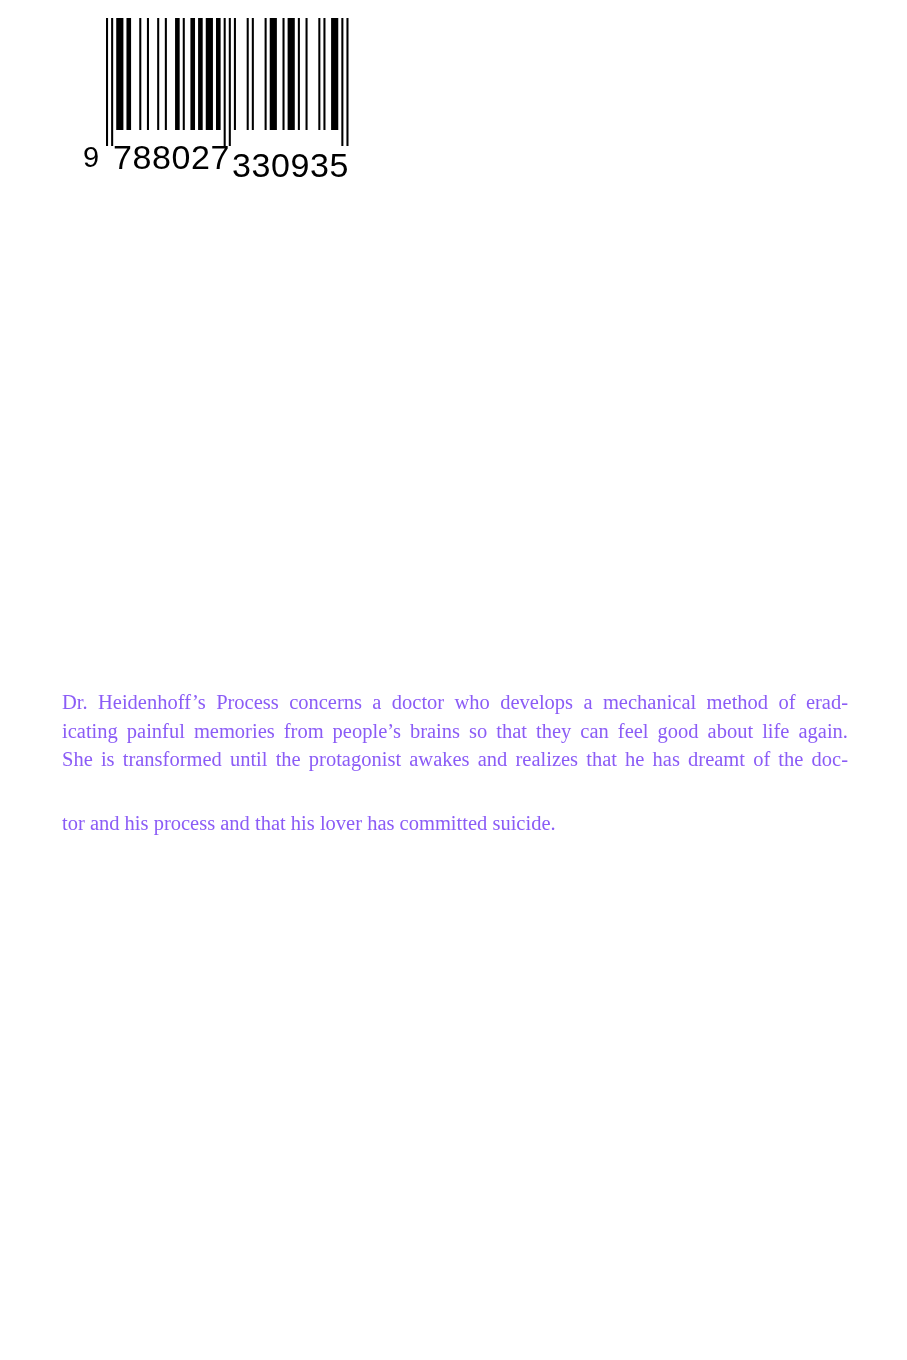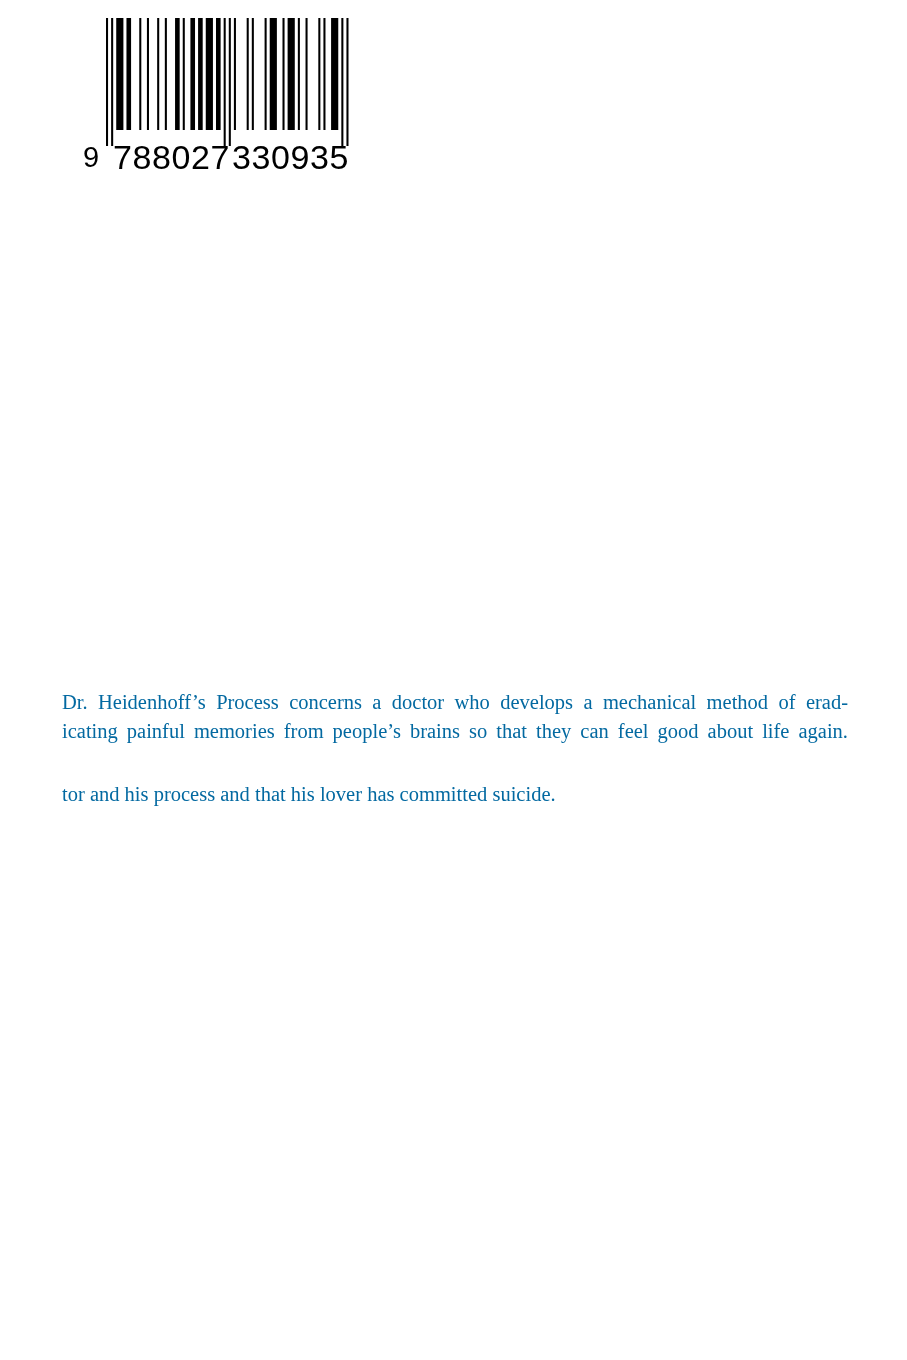--- a/index.html
+++ b/index.html
@@ -37,30 +37,30 @@
     .isbn-group {
       position: absolute;
       top: 143px;
       font-family: "Liberation Sans", "DejaVu Sans", sans-serif;
       font-size: 34px;
       line-height: 29px;
       color: #000;
       letter-spacing: 0.6px;
     }
     .isbn-group.left { left: 113px; }
-    .isbn-group.right { left: 232px; }
+    .isbn-group.right { left: 232px; margin-top: 8px; }
 
     .blurb {
       position: absolute;
       left: 62px;
       top: 688px;
       width: 786px;
       font-size: 20.5px;
       line-height: 28.6px;
-      color: #0369a1;
+      color: #8b5cf6;
     }
     .blurb .line {
       display: block;
       text-align: justify;
       text-align-last: justify;
       white-space: nowrap;
       height: 28.6px;
     }
     .blurb .line.last {
       text-align-last: left;
@@ -104,14 +104,15 @@
       <rect x="266.44" y="2" width="2.06" height="128" fill="#000"></rect>
     </svg>
 </div>
 <div class="isbn-digit-first">9</div>
 <div class="isbn-group left">788027</div>
 <div class="isbn-group right">330935</div>
 
 <div class="blurb">
   <span class="line">Dr.  Heidenhoff’s Process concerns a doctor who develops a mechanical method of erad-</span>
   <span class="line">icating painful memories from people’s brains so that they can feel good about life again.</span>
+  <span class="line">She is transformed until the protagonist awakes and realizes that he has dreamt of the doc-</span>
   <span class="line last">tor and his process and that his lover has committed suicide.</span>
 </div>
 
 </body></html>

